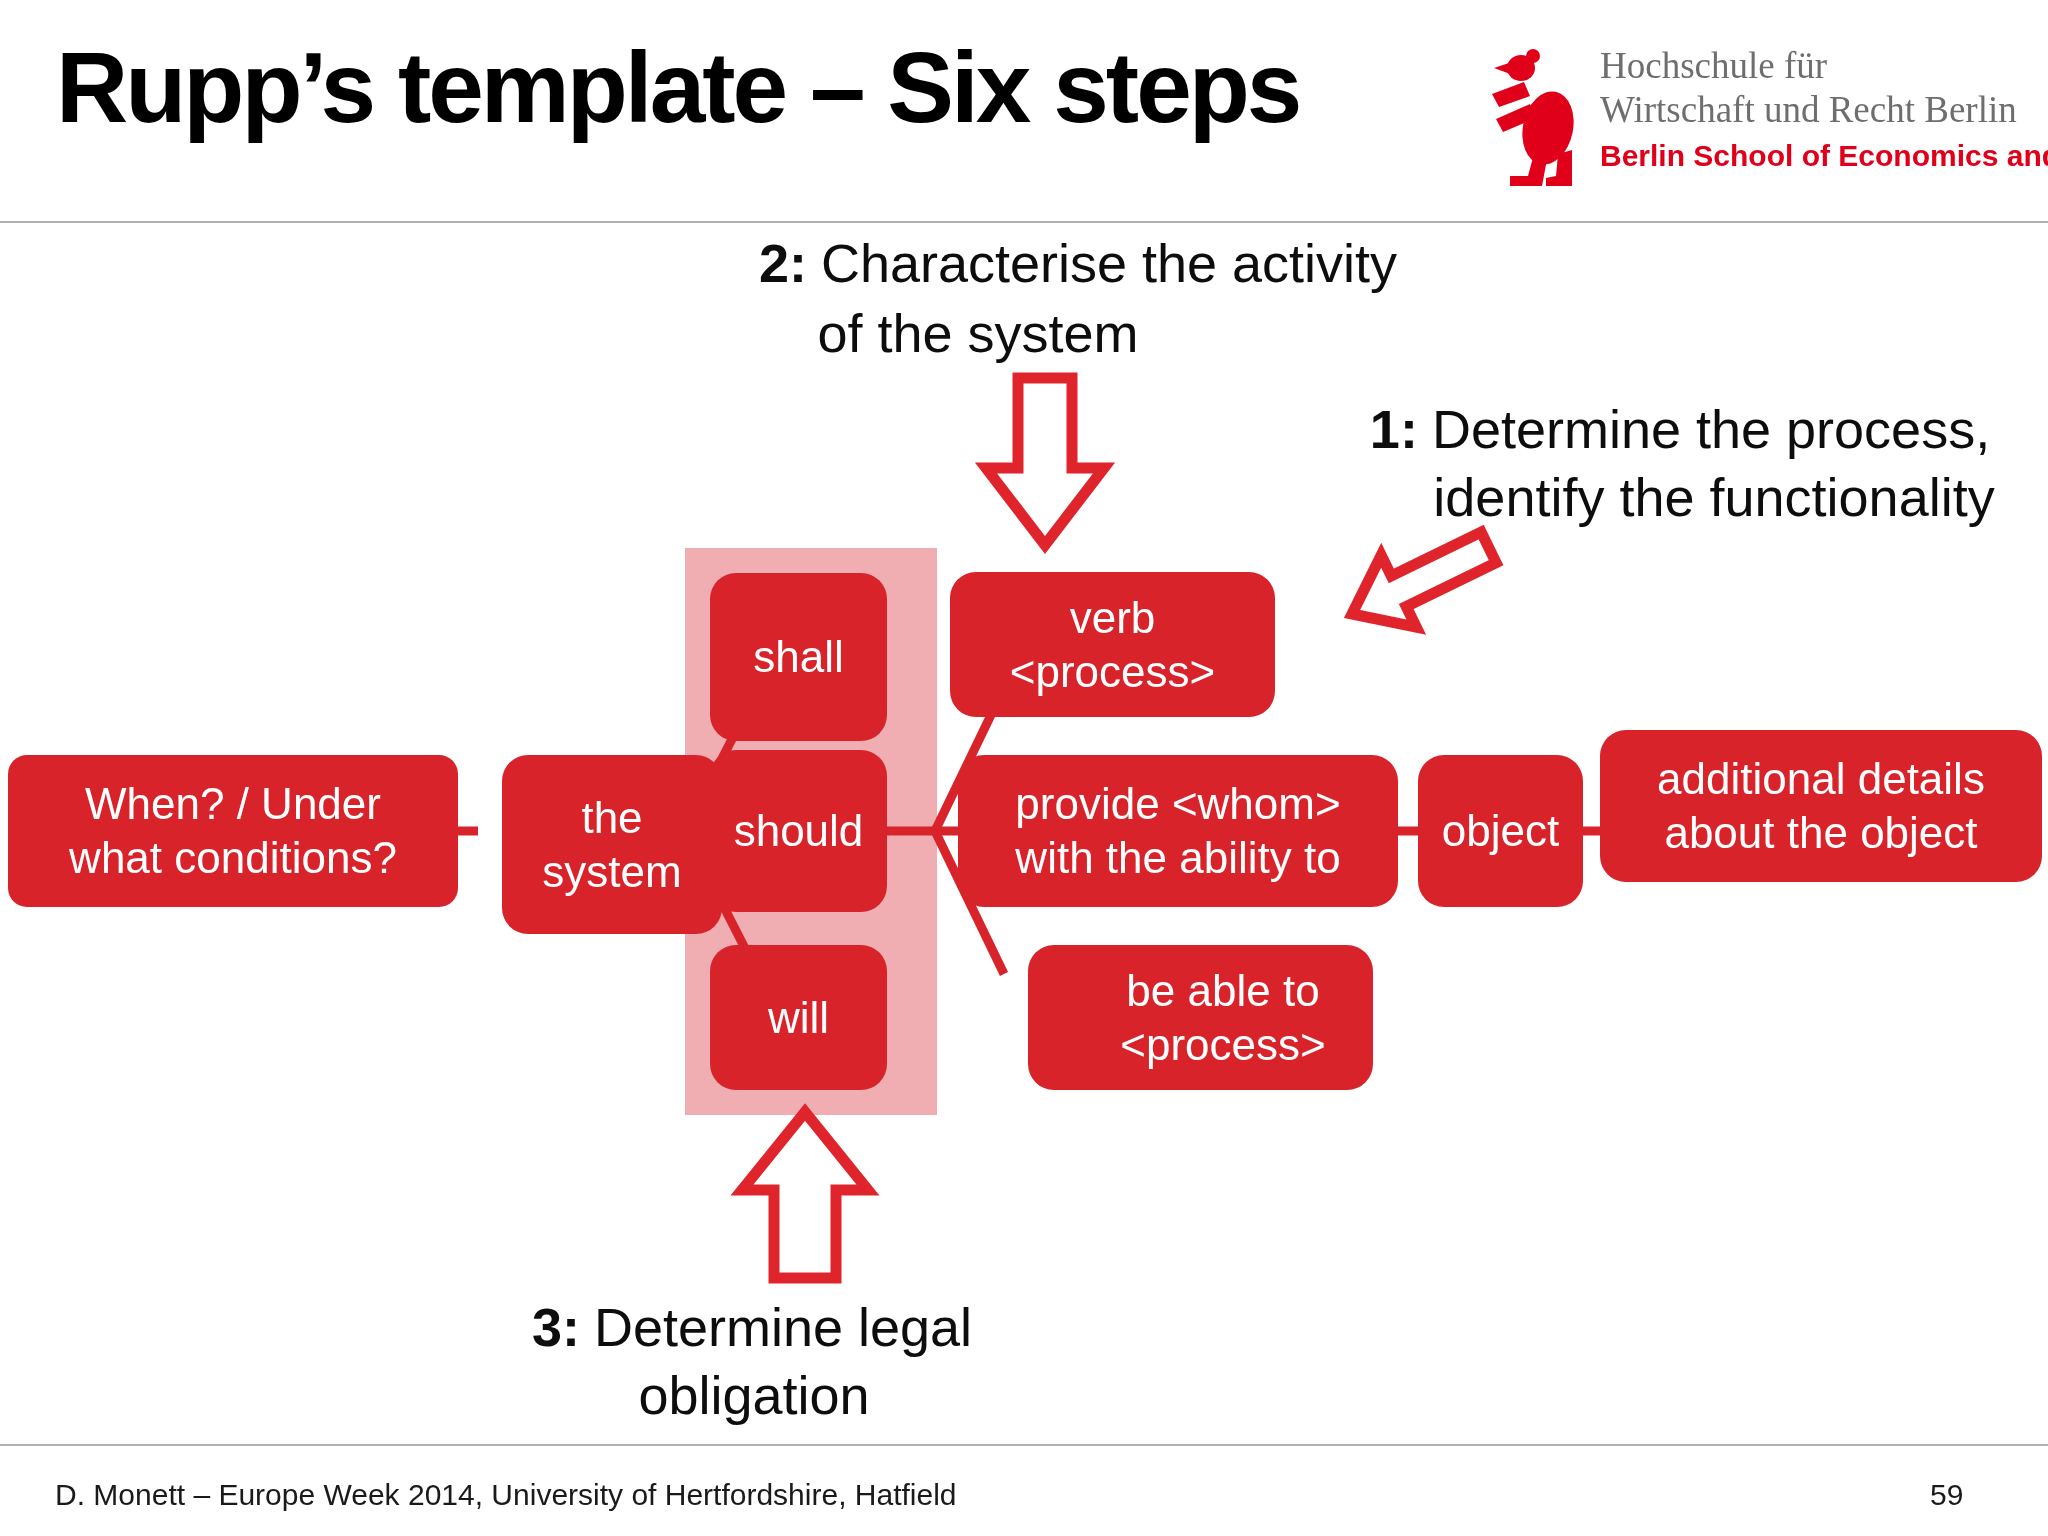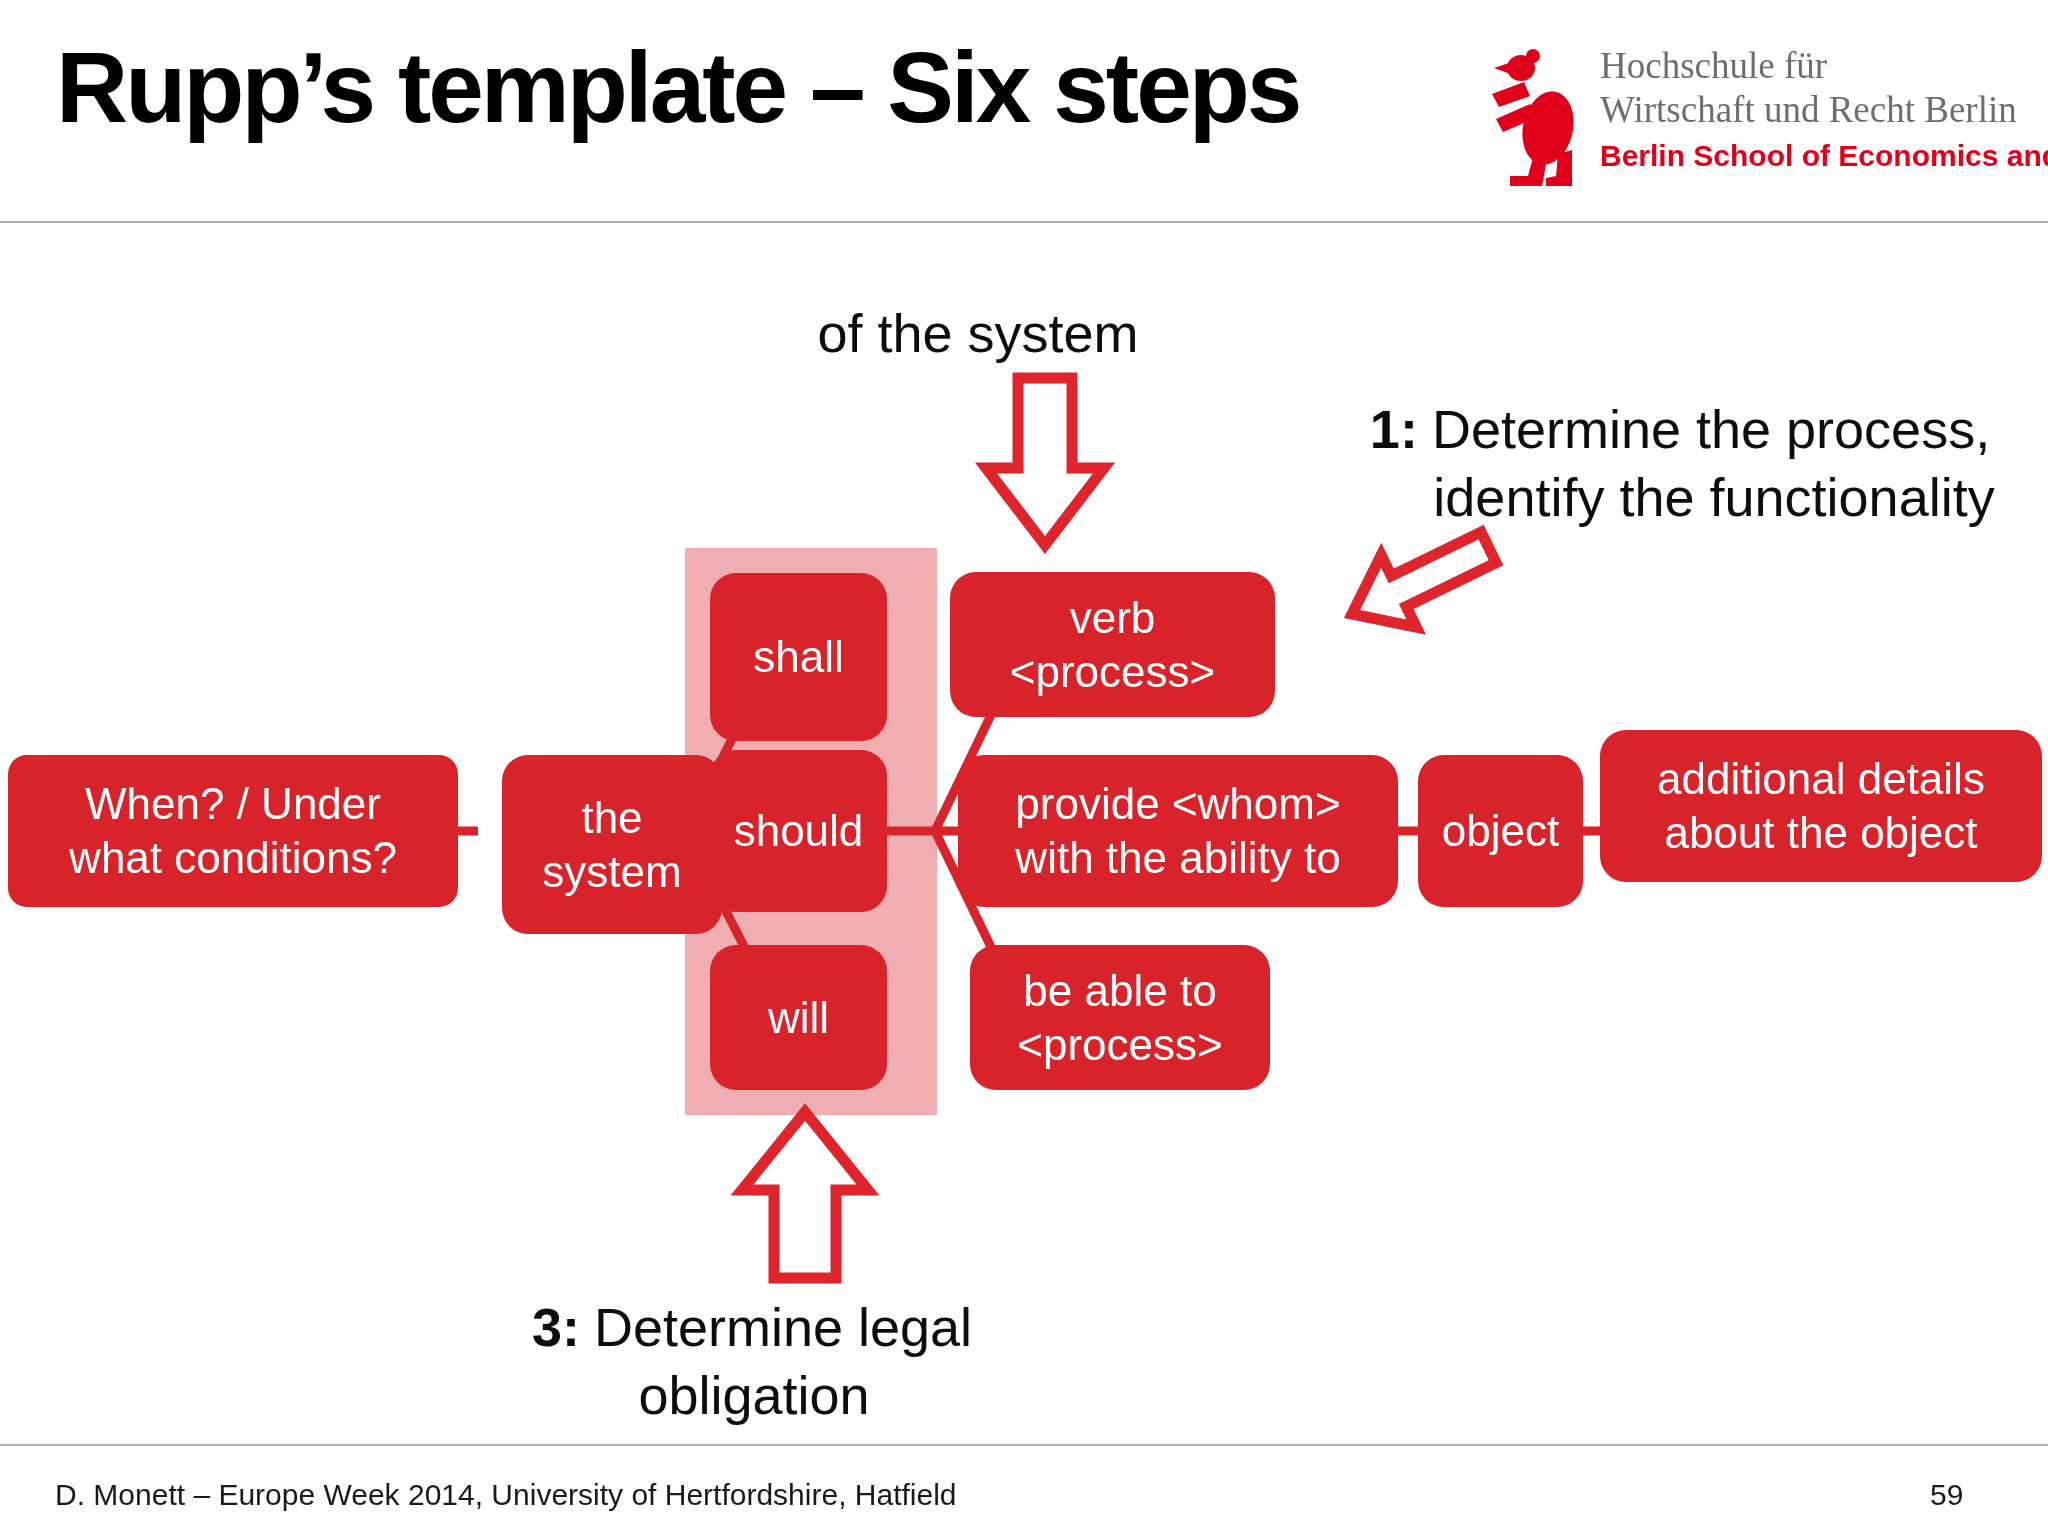--- a/index.html
+++ b/index.html
@@ -38,21 +38,21 @@
               background:#f0aeb3; z-index:1; }
   .overlay { position:absolute; left:0; top:0; z-index:2; }
 
   .box-when       { left:8px;    top:755px; width:450px; height:152px;border-radius:19px; }
   .box-system     { left:470px;  top:755px; width:220px; height:179px;margin-left:32px; }
   .box-shall      { left:710px;  top:573px; width:177px; height:168px; }
   .box-should     { left:710px;  top:750px; width:177px; height:162px; }
   .box-will       { left:710px;  top:945px; width:177px; height:145px; }
   .box-verb       { left:950px; top:572px; width:325px; height:145px; }
   .box-provide    { left:958px;  top:755px; width:440px; height:152px; }
-  .box-beable     { left:970px; top:945px; width:300px; height:145px; }
+  .box-beable     { left:1028px; top:945px; width:300px; height:145px;padding-left:45px; }
   .box-object     { left:1418px; top:755px; width:165px; height:152px; }
   .box-additional { left:1600px; top:730px; width:442px; height:152px; }
 
   
   .footer-text { position:absolute; left:55px; top:1478px; font-size:30px; color:#1a1a1a; white-space:nowrap; }
   .page-num    { position:absolute; left:1930px; top:1478px; font-size:30px; color:#1a1a1a; }
 </style>
 </head>
 <body>
 
@@ -95,20 +95,23 @@
       <line x1="1392" y1="831" x2="1424" y2="831"></line>
       <line x1="1578" y1="831" x2="1606" y2="831"></line>
     </g>
     <g fill="#ffffff" stroke="#e0242c" stroke-width="11" stroke-linejoin="miter">
       <polygon points="1018,378 1072,378 1072,468 1104,468 1045,545 986,468 1018,468"></polygon>
       <polygon points="805,1112 868,1190 836,1190 836,1278 774,1278 774,1190 742,1190"></polygon>
       <polygon transform="translate(1352,614) rotate(-26)" points="0,0 52,-40 52,-17 152,-17 152,17 52,17 52,40"></polygon>
     </g>
   </svg>
 
+  <div class="ann" style="left:1078px; top:232px;">
+    <span class="num">2:</span><span>Characterise the activity</span>
+  </div>
   <div class="ann" style="left:978px; top:302px;">
     <span>of the system</span>
   </div>
 
   <div class="ann" style="left:1680px; top:398px;">
     <span class="num">1:</span><span>Determine the process,</span>
   </div>
   <div class="ann" style="left:1714px; top:466px;">
     <span>identify the functionality</span>
   </div>

